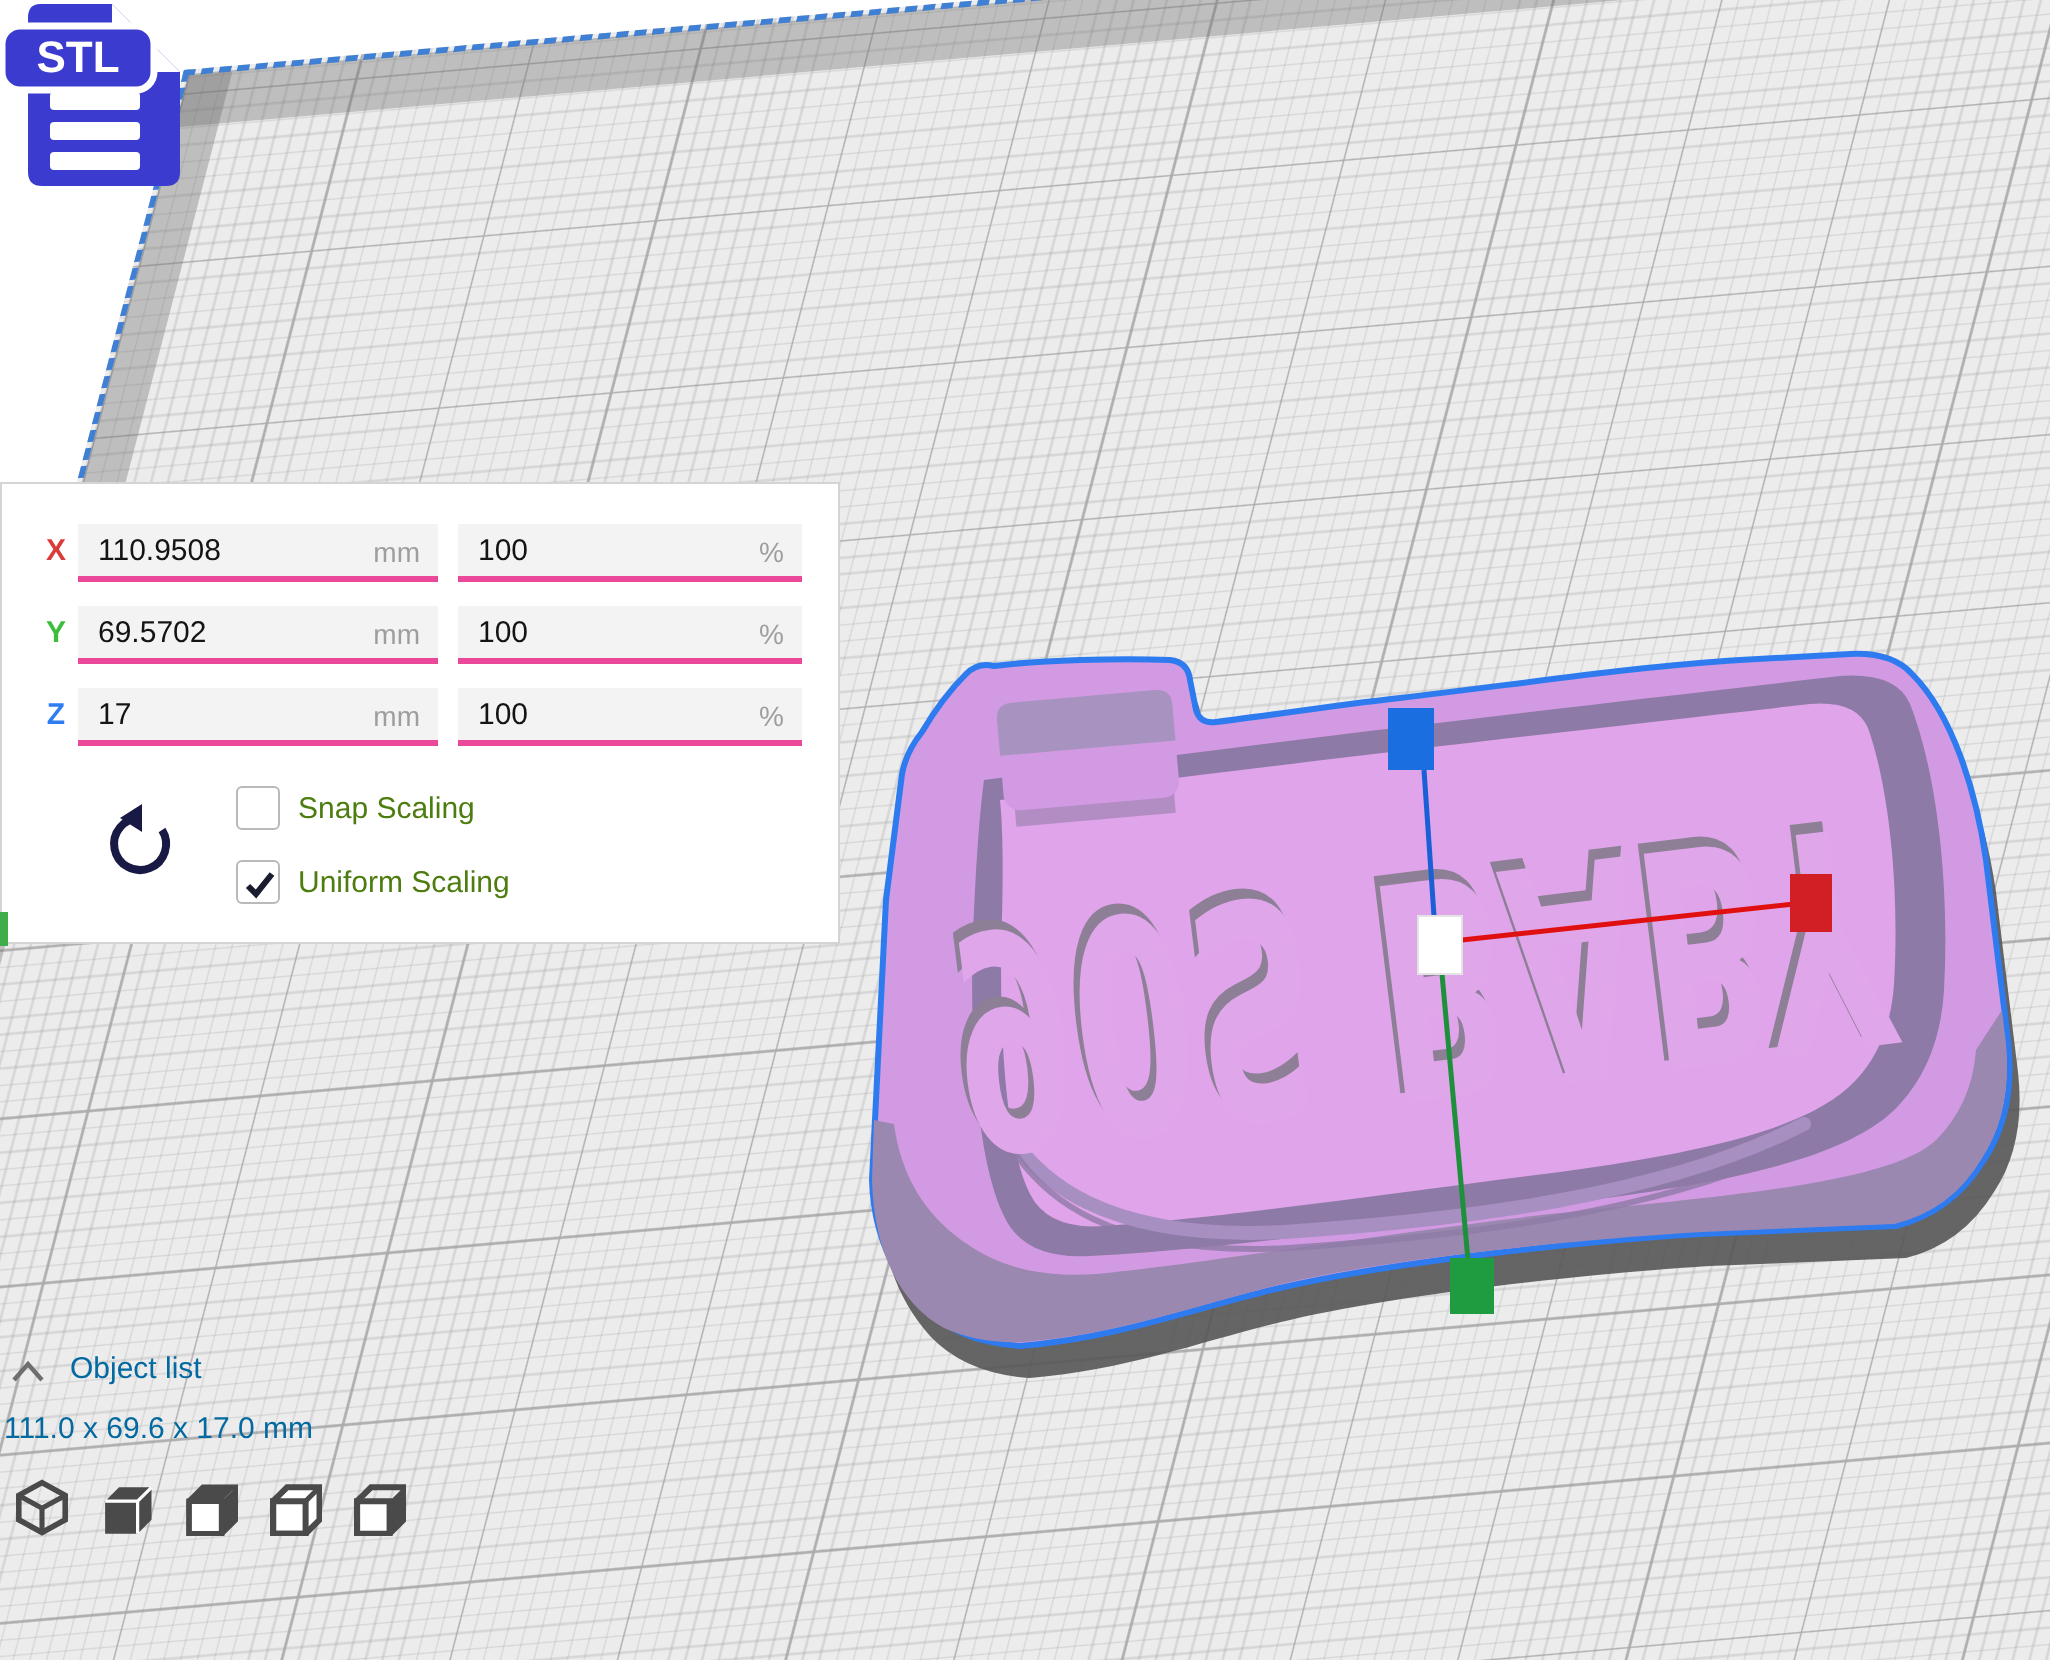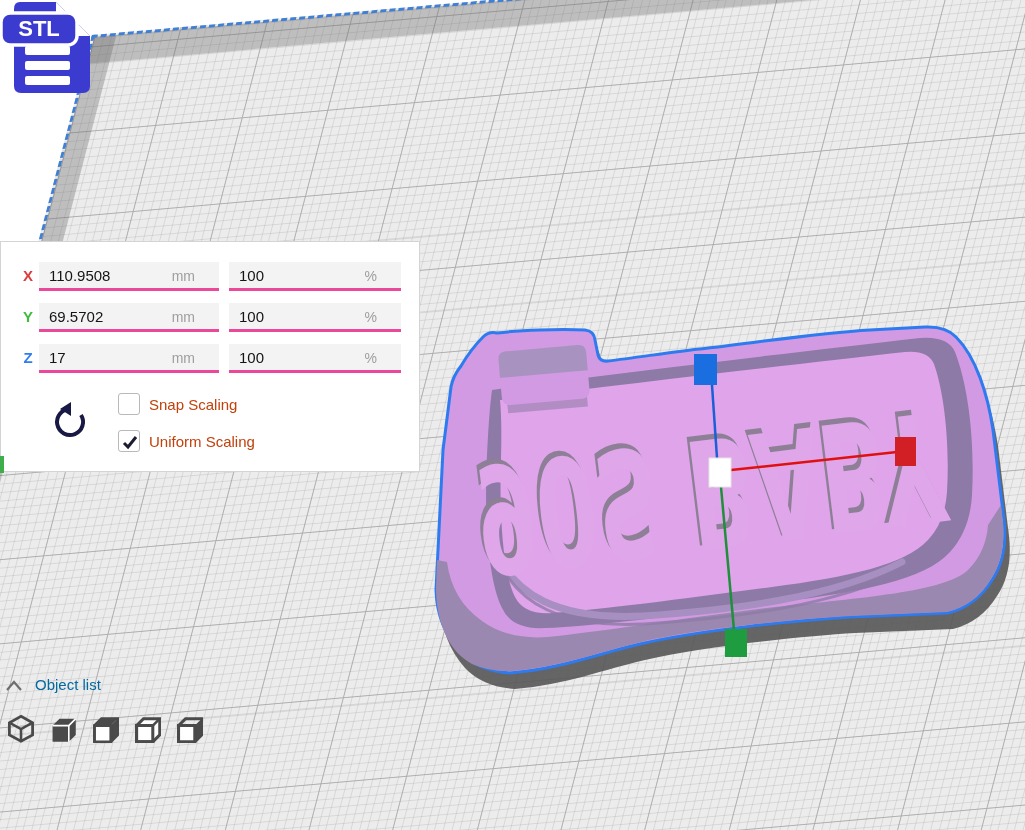--- a/index.html
+++ b/index.html
@@ -44,36 +44,36 @@
   .field{
     position:absolute;top:0;height:29px;background:#f3f3f3;
     border:none;border-bottom:3px solid #ec4899;box-sizing:border-box;
   }
   .field input{
     position:absolute;left:0;top:0;width:100%;height:100%;border:none;background:transparent;
     font-family:"Liberation Sans",sans-serif;font-size:15px;color:#141414;padding:0 34px 0 10px;
     box-sizing:border-box;outline:none;
   }
   .field .unit{
-    position:absolute;right:24px;top:6px;font-size:14px;color:#9e9e9e;pointer-events:none;
+    position:absolute;right:9px;top:6px;font-size:14px;color:#9e9e9e;pointer-events:none;
   }
   .field.mm{left:38px;width:180px;}
   .field.pct{left:228px;width:172px;}
   .row-x{top:20px;} .row-y{top:61px;} .row-z{top:102px;}
 
   .reset-btn{position:absolute;left:48px;top:160px;width:40px;height:40px;cursor:pointer;background:none;border:none;padding:0;}
   .checkbox-row{position:absolute;left:117px;height:23px;}
   .cb-snap{top:151px;} .cb-uniform{top:188px;}
   .checkbox{
     position:absolute;left:0;top:0;width:22px;height:22px;background:#fff;
     border:1px solid #b9b9b9;border-radius:3px;box-sizing:border-box;cursor:pointer;
   }
   .checkbox svg{display:none;position:absolute;left:2px;top:2px;}
   .checkbox.on svg{display:block;}
-  .checkbox-row .cb-label{position:absolute;left:31px;top:3px;font-size:15px;color:#c2410c;white-space:nowrap;}
+  .checkbox-row .cb-label{position:absolute;left:31px;top:3px;font-size:15px;color:#4d7c0f;white-space:nowrap;}
 
   
   .object-panel{position:absolute;left:0;top:672px;width:280px;z-index:4;color:#0369a1;}
   .op-header{position:relative;height:26px;cursor:pointer;}
   .op-header .caret{position:absolute;left:5px;top:6px;}
   .op-header .op-title{position:absolute;left:35px;top:4px;font-size:15px;}
   .op-item{position:relative;height:30px;margin-top:10px;cursor:pointer;}
   .op-item .pencil{position:absolute;left:8px;top:2px;}
   .op-item .op-name{position:absolute;left:44px;top:4px;font-size:15px;}
   .op-dims{position:relative;margin-top:8px;left:2px;font-size:15px;}
@@ -222,20 +222,21 @@
 
 <div class="origin-sliver"></div>
 
 <div class="object-panel">
   <div class="op-header">
     <svg class="caret" width="18" height="15" viewBox="0 0 18 15">
       <polyline points="2,12 9,4 16,12" fill="none" stroke="#6e6e6e" stroke-width="2.2"></polyline>
     </svg>
     <span class="op-title">Object list</span>
   </div>
+  <div class="op-dims">111.0 x 69.6 x 17.0 mm</div>
 
   <div class="view-row">
     <button class="view-btn">
       <svg width="28" height="29" viewBox="0 0 24 25">
         <polygon points="12,2 22,7.5 22,18 12,23.5 2,18 2,7.5" fill="none" stroke="#4a4a4a" stroke-width="2.4"></polygon>
         <polyline points="2,7.5 12,13 22,7.5" fill="none" stroke="#4a4a4a" stroke-width="2.2"></polyline>
         <line x1="12" y1="13" x2="12" y2="23.5" stroke="#4a4a4a" stroke-width="2.2"></line>
       </svg>
     </button>
     <button class="view-btn">

